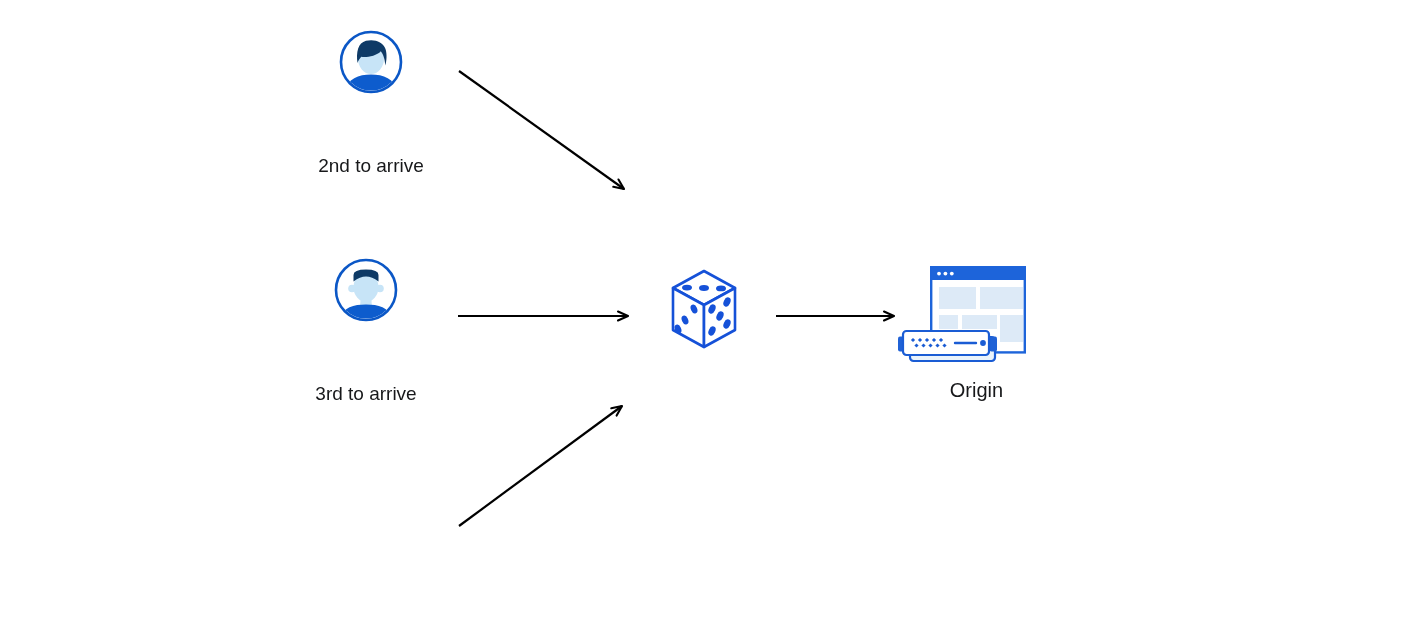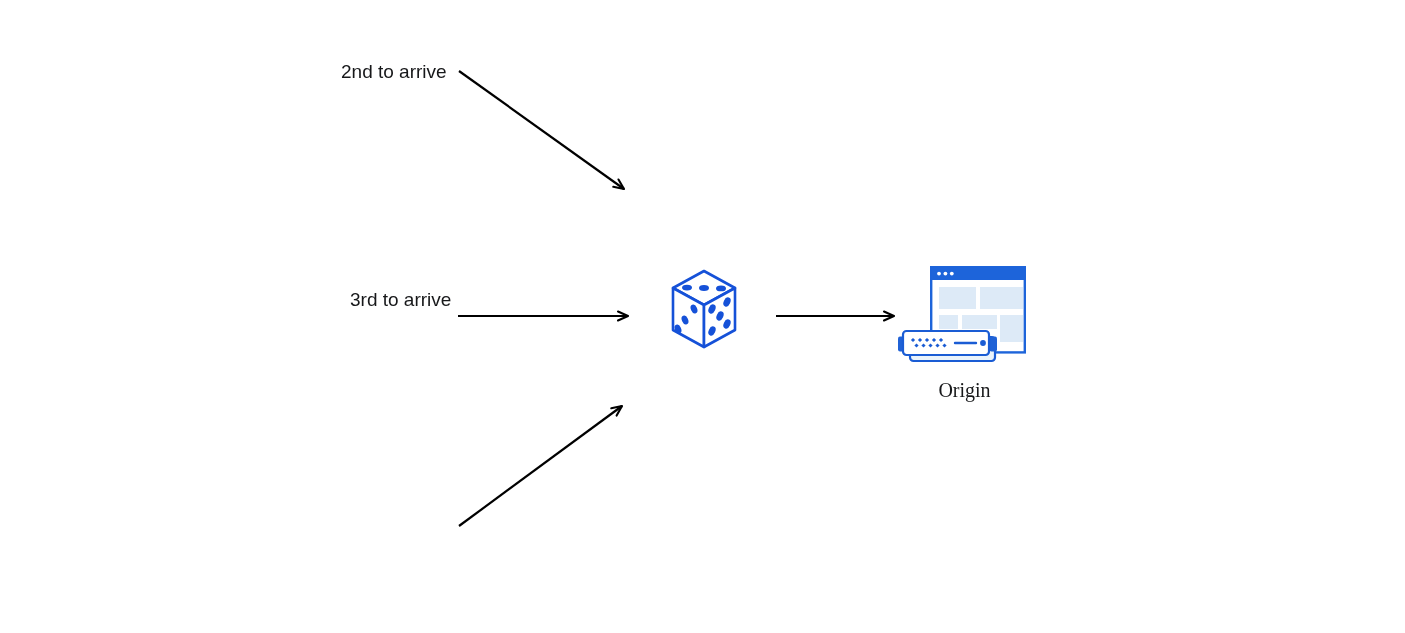--- a/index.html
+++ b/index.html
@@ -1,26 +1,26 @@
 <!DOCTYPE html>
 <html><head>
 <meta charset="utf-8">
 <style>
   html,body{margin:0;padding:0;background:#ffffff;}
   .canvas{position:relative;width:1405px;height:633px;background:#ffffff;overflow:hidden;
           font-family:"Liberation Sans","DejaVu Sans",sans-serif;}
   .arrow-layer{position:absolute;left:0;top:0;width:1405px;height:633px;}
-  .node{position:absolute;display:flex;flex-direction:row;align-items:center;gap:40px;}
+  .node{position:absolute;display:flex;flex-direction:column;align-items:center;gap:40px;}
   .client-node{width:140px;}
   .client-node .label{margin-top:21px;}
   .label{font-size:19px;color:#17181a;text-align:center;white-space:nowrap;line-height:1.2;}
   .origin-node{width:135px;height:135px;}
   .origin-node .browser{position:absolute;left:33px;top:0;}
   .origin-node .server{position:absolute;left:0;top:62px;}
-  .origin-node .label{position:absolute;top:112px;left:0;width:135px;font-size:20px;font-family:Liberation Serif, serif;}
+  .origin-node .label{position:absolute;top:112px;left:12px;width:135px;font-size:20px;}
 </style>
 </head>
 <body>
 
 <div class="canvas">
 
   <svg class="arrow-layer" width="1405" height="633" viewBox="0 0 1405 633">
     <defs>
       <marker id="ah" markerUnits="userSpaceOnUse" markerWidth="16" markerHeight="16" refX="12" refY="6.5" orient="auto">
         <path d="M2,2 L12,6.5 L2,11" fill="none" stroke="#000000" stroke-width="2.1" stroke-linecap="round" stroke-linejoin="round"></path>
@@ -43,21 +43,21 @@
       <g clip-path="url(#clip-a1)">
         <ellipse cx="32" cy="28.5" rx="13" ry="15.5" fill="#c7e4f7"></ellipse>
         <path d="M18.5,33 C17,22 19,13 27,10.8 C35,8.8 44,11.5 46.5,19 C48.2,24.5 47.6,31 46.3,35.5
                  C45.8,28.5 44.2,24.5 41.8,21.3 C37.5,26.3 26.5,27.8 22.3,26.8 C20.5,28.6 19.3,30.6 18.5,33 Z" fill="#0e3a66"></path>
         <path d="M4,66 C6,50 18,44.5 32,44.5 C46,44.5 58,50 60,66 Z" fill="#0d5ccd"></path>
       </g>
     </svg>
     <div class="label">2nd to arrive</div>
   </div>
 
-  <div class="node client-node" style="left:310px;top:258px;">
+  <div class="node client-node" style="left:296px;top:258px;">
     <svg width="64" height="64" viewBox="0 0 64 64">
       <defs>
           <clipPath id="clip-a2">
             <circle cx="32" cy="32" r="28.6"></circle>
           </clipPath>
         </defs>
       <circle cx="32" cy="32" r="30" fill="#ffffff" stroke="#0b57c6" stroke-width="2.6"></circle>
       <g clip-path="url(#clip-a2)">
         <circle cx="18" cy="30.5" r="3.8" fill="#c7e4f7"></circle>
         <circle cx="46" cy="30.5" r="3.8" fill="#c7e4f7"></circle>

